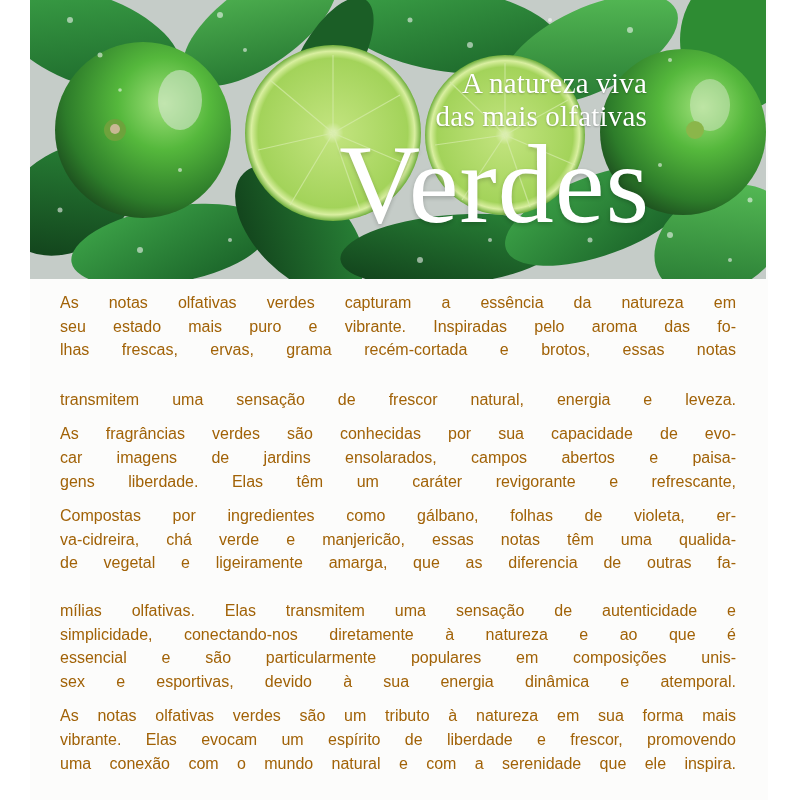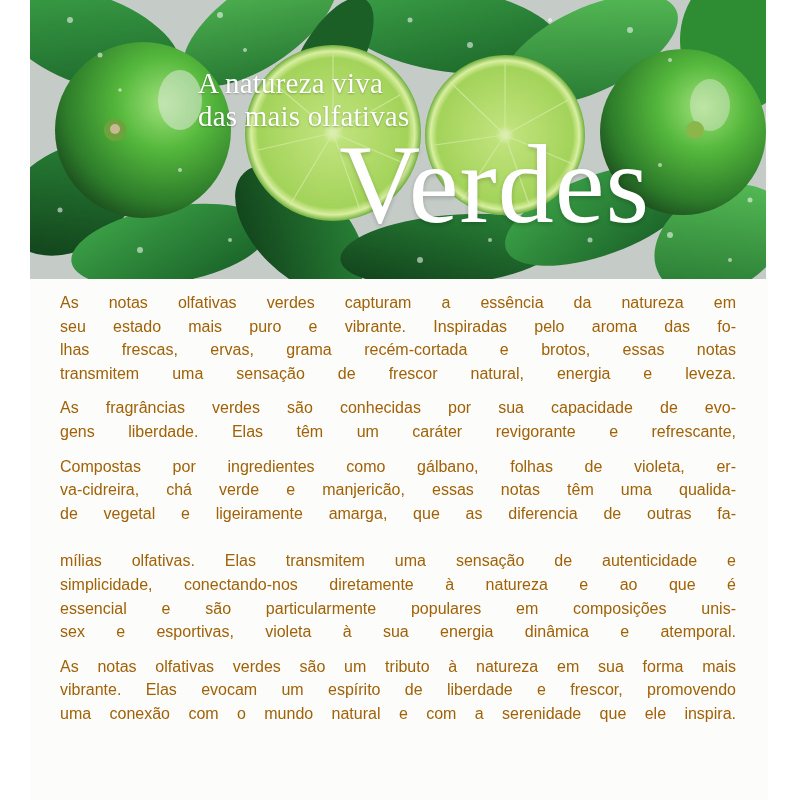--- a/index.html
+++ b/index.html
@@ -11,21 +11,21 @@
   .hero {
     position: absolute; left: 30px; top: 0; width: 736px; height: 279px; overflow: hidden;
     background: #1f5a2a;
   }
   .hero svg { position: absolute; left: 0; top: 0; }
   .hero-title {
     position: absolute; left: 0; top: 0; width: 736px; height: 279px;
     color: #ffffff; font-family: "Liberation Serif", "DejaVu Serif", serif; text-align: center;
   }
   .subtitle {
-    position: absolute; left: 168px; width: 420px; text-align: left;
+    position: absolute; left: 197px; width: 420px; text-align: right;
     font-size: 29px; line-height: 30px; letter-spacing: 0.2px;
     text-shadow: 0 1px 2px rgba(0,0,0,0.25);
   }
   .subtitle.l1 { top: 68px; }
   .subtitle.l2 { top: 101px; }
   .title-main {
     position: absolute; left: 160px; width: 460px; top: 128px; text-align: right;
     font-size: 112px; line-height: 112px; letter-spacing: 1px;
     text-shadow: 0 2px 4px rgba(0,0,0,0.2);
   }
@@ -142,33 +142,34 @@
     <div class="subtitle l2">das mais olfativas</div>
     <div class="title-main">Verdes</div>
   </div>
 </div>
 
 <div class="body-text">
   <div class="para">
     <span class="line" style="display: block; word-spacing: 17.5556px;">As notas olfativas verdes capturam a essência da natureza em</span>
     <span class="line" style="display: block; word-spacing: 15.5px;">seu estado mais puro e vibrante. Inspiradas pelo aroma das fo-</span>
     <span class="line" style="display: block; word-spacing: 18.875px;">lhas frescas, ervas, grama recém-cortada e brotos, essas notas</span>
-    <span class="line" style="display: block; word-spacing: 19.5px;">transmitem uma sensação de frescor natural, energia e leveza.</span>
+    <span class="line" style="display: block; word-spacing: 19.5px; margin-top: 26px;">transmitem uma sensação de frescor natural, energia e leveza.</span>
   </div>
   <div class="para">
     <span class="line" style="display: block; word-spacing: 14.1111px;">As fragrâncias verdes são conhecidas por sua capacidade de evo-</span>
+    <span class="line" style="display: block; word-spacing: 21.125px;">car imagens de jardins ensolarados, campos abertos e paisa-</span>
     <span class="line" style="display: block; word-spacing: 19.625px;">gens liberdade. Elas têm um caráter revigorante e refrescante,</span>
   </div>
   <div class="para">
     <span class="line" style="display: block; word-spacing: 18px;">Compostas por ingredientes como gálbano, folhas de violeta, er-</span>
     <span class="line" style="display: block; word-spacing: 14.1111px;">va-cidreira, chá verde e manjericão, essas notas têm uma qualida-</span>
     <span class="line" style="display: block; word-spacing: 13.9px;">de vegetal e ligeiramente amarga, que as diferencia de outras fa-</span>
     <span class="line" style="display: block; word-spacing: 15.875px; margin-top: 24px;">mílias olfativas. Elas transmitem uma sensação de autenticidade e</span>
     <span class="line" style="display: block; word-spacing: 17.75px;">simplicidade, conectando-nos diretamente à natureza e ao que é</span>
     <span class="line" style="display: block; word-spacing: 19.7143px;">essencial e são particularmente populares em composições unis-</span>
-    <span class="line" style="display: block; word-spacing: 19px;">sex e esportivas, violeta à sua energia dinâmica e atemporal.</span>
+    <span class="line" style="display: block; word-spacing: 19px;">sex e esportivas, devido à sua energia dinâmica e atemporal.</span>
   </div>
   <div class="para">
     <span class="line" style="display: block; word-spacing: 7.5px;">As notas olfativas verdes são um tributo à natureza em sua forma mais</span>
     <span class="line" style="display: block; word-spacing: 10.8889px;">vibrante. Elas evocam um espírito de liberdade e frescor, promovendo</span>
     <span class="line" style="display: block; word-spacing: 7.08333px;">uma conexão com o mundo natural e com a serenidade que ele inspira.</span>
   </div>
 </div>
 
 </body></html>

